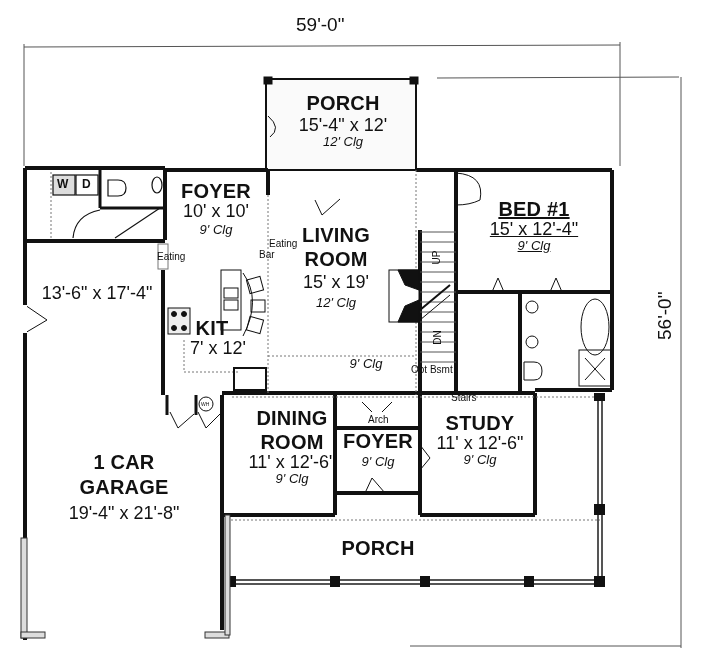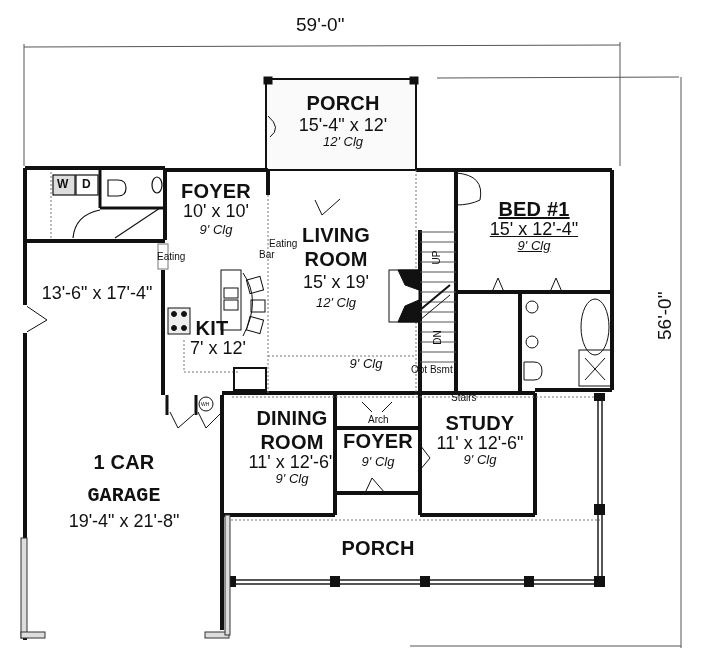--- a/index.html
+++ b/index.html
@@ -227,21 +227,21 @@
 
 <div class="label" style="left:218px; top:318px;">
   <div class="rname" style="margin-left:-12px;">KIT</div>
   <div class="rdim">7' x 12'</div>
 </div>
 
 <div class="label rdim" style="left:97px; top:284px;">13'-6" x 17'-4"</div>
 
 <div class="label" style="left:124px; top:452px;">
   <div class="rname">1 CAR</div>
-  <div class="rname" style="margin-top:12px;font-family:Liberation Mono, monospace;">GARAGE</div>
+  <div class="rname" style="margin-top:4px;">GARAGE</div>
   <div class="rdim" style="margin-top:6px;">19'-4" x 21'-8"</div>
 </div>
 
 <div class="label" style="left:292px; top:408px;">
   <div class="rname">DINING</div>
   <div class="rname" style="margin-top:3px;">ROOM</div>
   <div class="rdim">11' x 12'-6"</div>
   <div class="rclg">9' Clg</div>
 </div>
 

